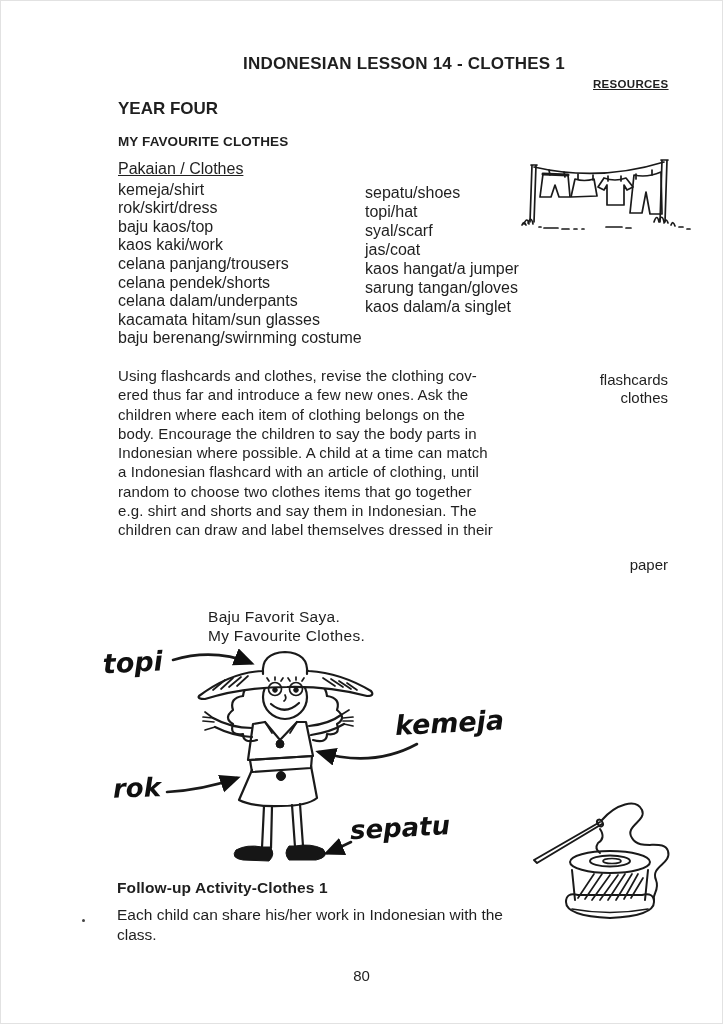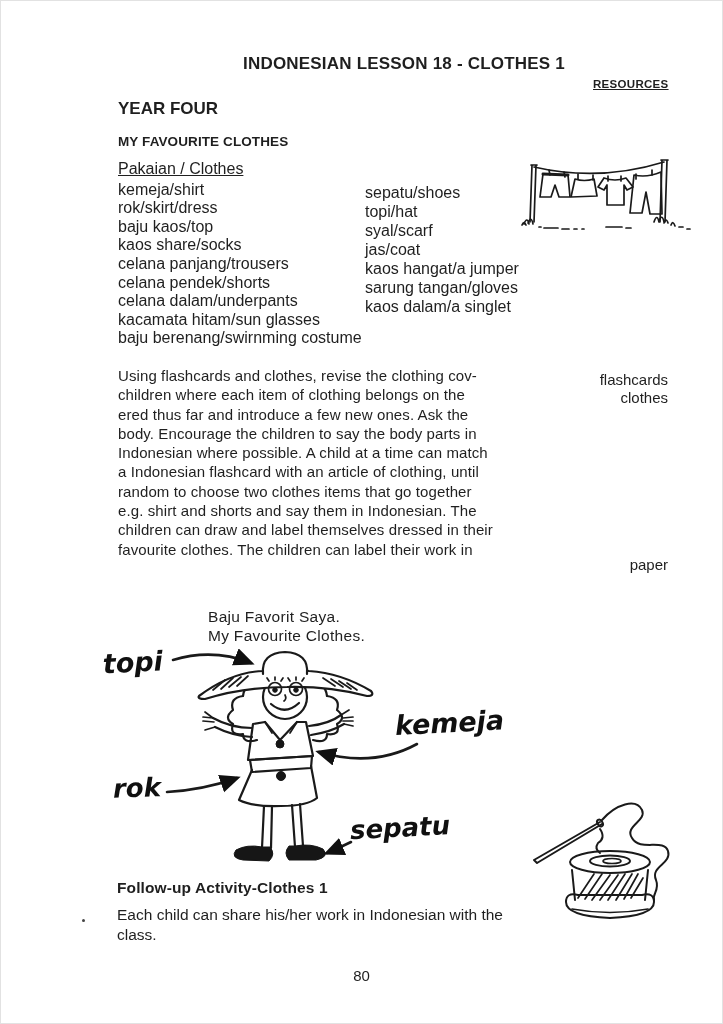--- a/index.html
+++ b/index.html
@@ -39,31 +39,31 @@
   svg .ink-thin { stroke:#1a1a1a; fill:none; stroke-width:1.7; stroke-linecap:round; stroke-linejoin:round; }
   svg .ink-fill { fill:#161616; stroke:#161616; stroke-width:1; }
   svg .paperfill { fill:#ffffff; stroke:#1a1a1a; stroke-width:2.2; stroke-linecap:round; stroke-linejoin:round; }
   svg .hand { font-family:"DejaVu Sans", sans-serif; font-style:italic; font-weight:bold; fill:#101010; }
 </style>
 </head>
 <body>
 
 <div class="page">
 
-  <div class="abs doc-title">INDONESIAN LESSON 18 - CLOTHES 1</div>
+  <div class="abs doc-title">INDONESIAN LESSON 14 - CLOTHES 1</div>
   <div class="abs resources">RESOURCES</div>
   <div class="abs year">YEAR FOUR</div>
   <div class="abs topic">MY FAVOURITE CLOTHES</div>
 
   <div class="abs vocab-left">
     <div><span class="hdr">Pakaian / Clothes</span></div>
     <div>kemeja/shirt</div>
     <div>rok/skirt/dress</div>
     <div>baju kaos/top</div>
-    <div>kaos share/socks</div>
+    <div>kaos kaki/work</div>
     <div>celana panjang/trousers</div>
     <div>celana pendek/shorts</div>
     <div>celana dalam/underpants</div>
     <div>kacamata hitam/sun glasses</div>
     <div>baju berenang/swirnming costume</div>
   </div>
   <div class="abs vocab-right">
     <div>sepatu/shoes</div>
     <div>topi/hat</div>
     <div>syal/scarf</div>
@@ -85,29 +85,28 @@
       <path d="M90,28 L84,37 L90,40 L93,35 L93,55 L110,55 L110,35 L113,40 L119,37 L112,28 Q101,32 90,28"></path>
       <path d="M120,25 L116,63 L128,63 L132,42 L136,64 L148,64 L147,22 Q133,28 120,25"></path>
       <path d="M10,74 q3,-8 5,0 M14,73 q3,-8 5,1 M8,75 q2,-5 4,0"></path>
       <path d="M140,72 q3,-9 5,0 M145,71 q3,-8 5,1 M150,73 q2,-6 4,0 M157,75 q2,-5 4,1"></path>
       <path d="M25,77 h2 M30,78 h14 M48,79 h7 M60,79 h3 M68,79 h2 M92,77 h16 M112,78 h5 M165,77 h4 M173,79 h3"></path>
     </g>
   </svg>
 
   <div class="abs para">
     <div>Using flashcards and clothes, revise the clothing cov-</div>
+    <div>ered thus far and introduce a few new ones. Ask the</div>
     <div>children where each item of clothing belongs on the</div>
-    <div>ered thus far and introduce a few new ones. Ask the</div>
     <div>body. Encourage the children to say the body parts in</div>
     <div>Indonesian where possible. A child at a time can match</div>
     <div>a Indonesian flashcard with an article of clothing, until</div>
     <div>random to choose two clothes items that go together</div>
     <div>e.g. shirt and shorts and say them in Indonesian. The</div>
     <div>children can draw and label themselves dressed in their</div>
-    <div>favourite clothes. The children can label their work in</div>
   </div>
 
   <div class="abs mnote n1">flashcards</div>
   <div class="abs mnote n2">clothes</div>
   <div class="abs mnote n3">paper</div>
 
   <div class="abs caption">
     <div>Baju Favorit Saya.</div>
     <div>My Favourite Clothes.</div>
   </div>

